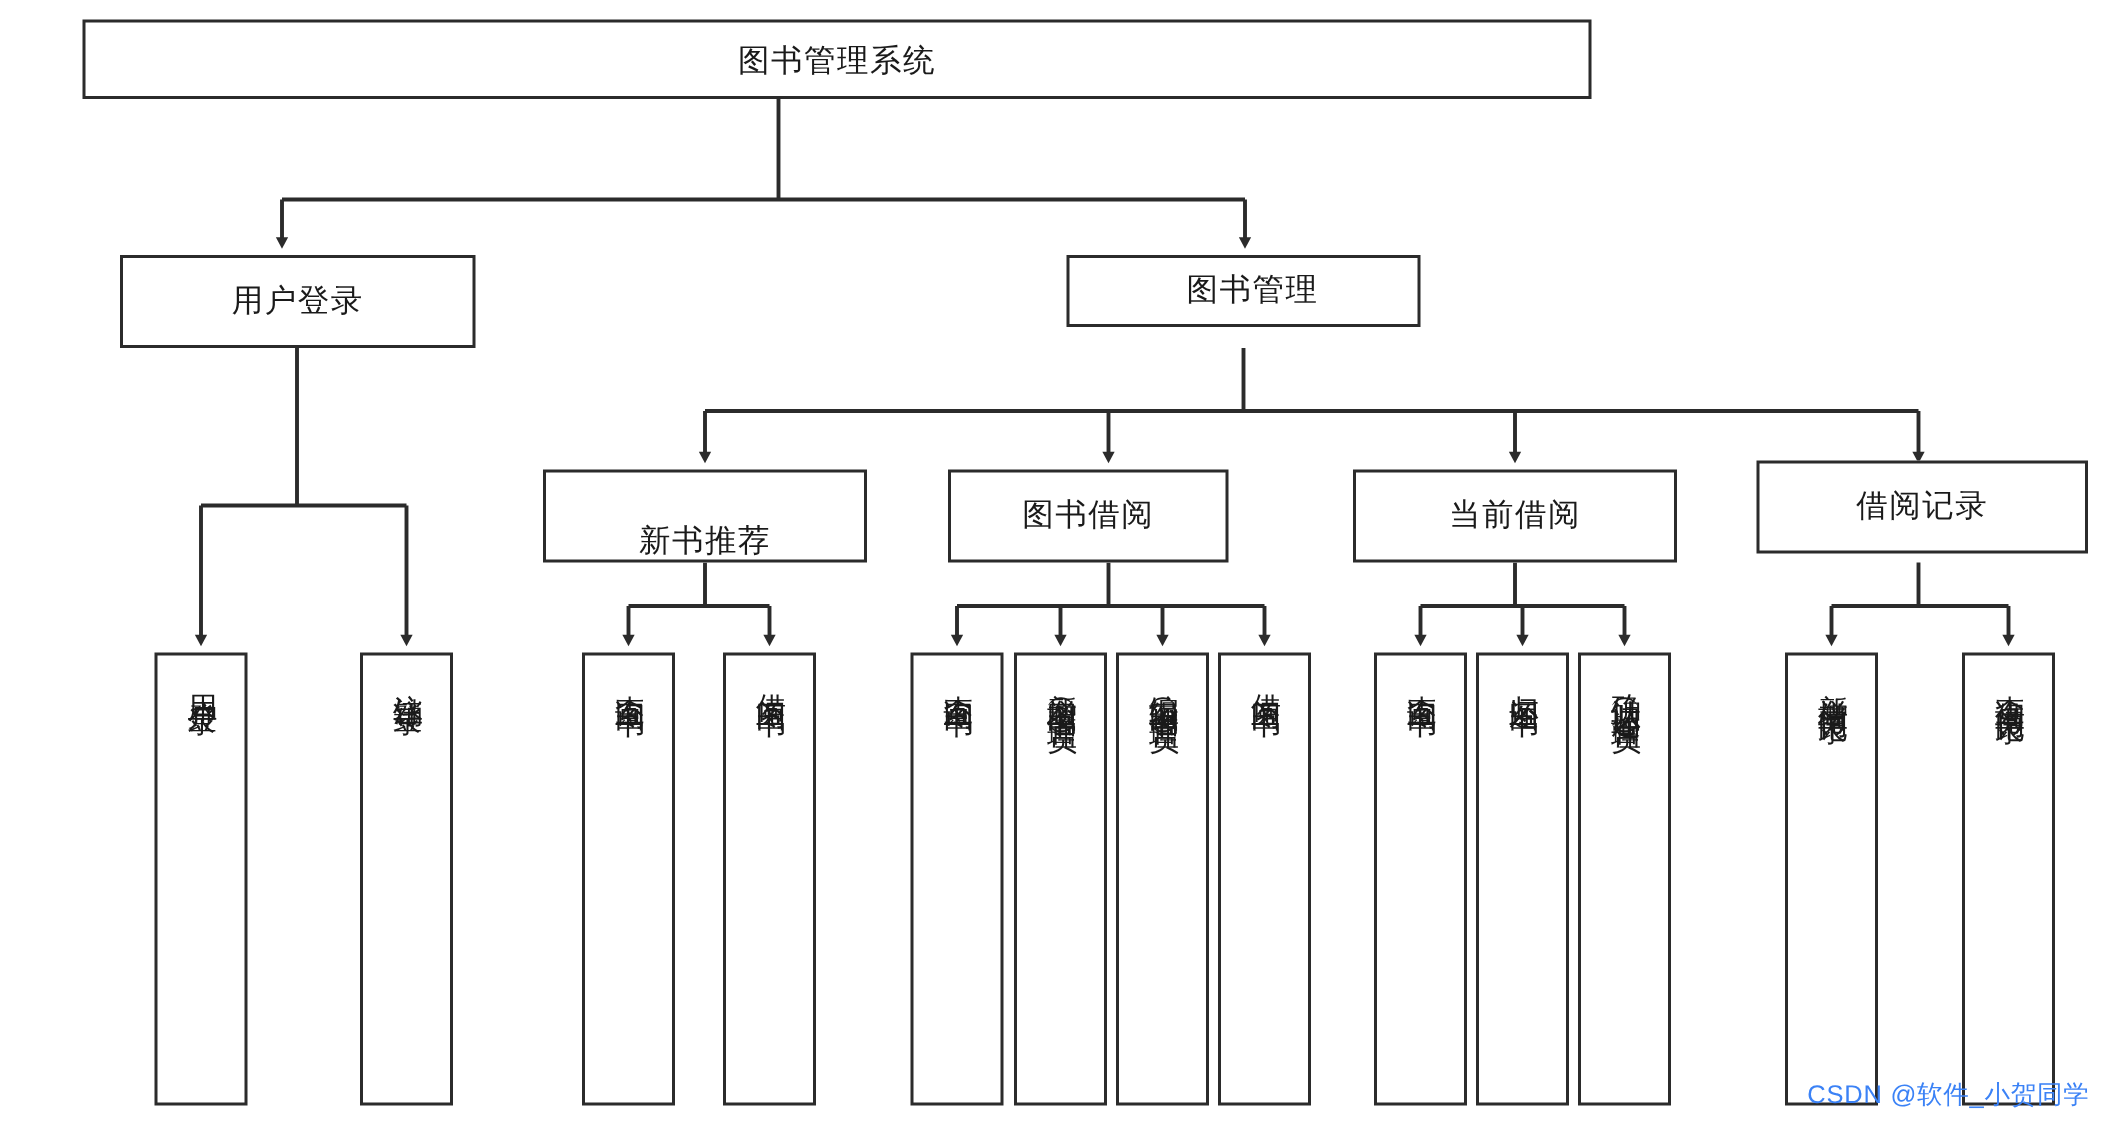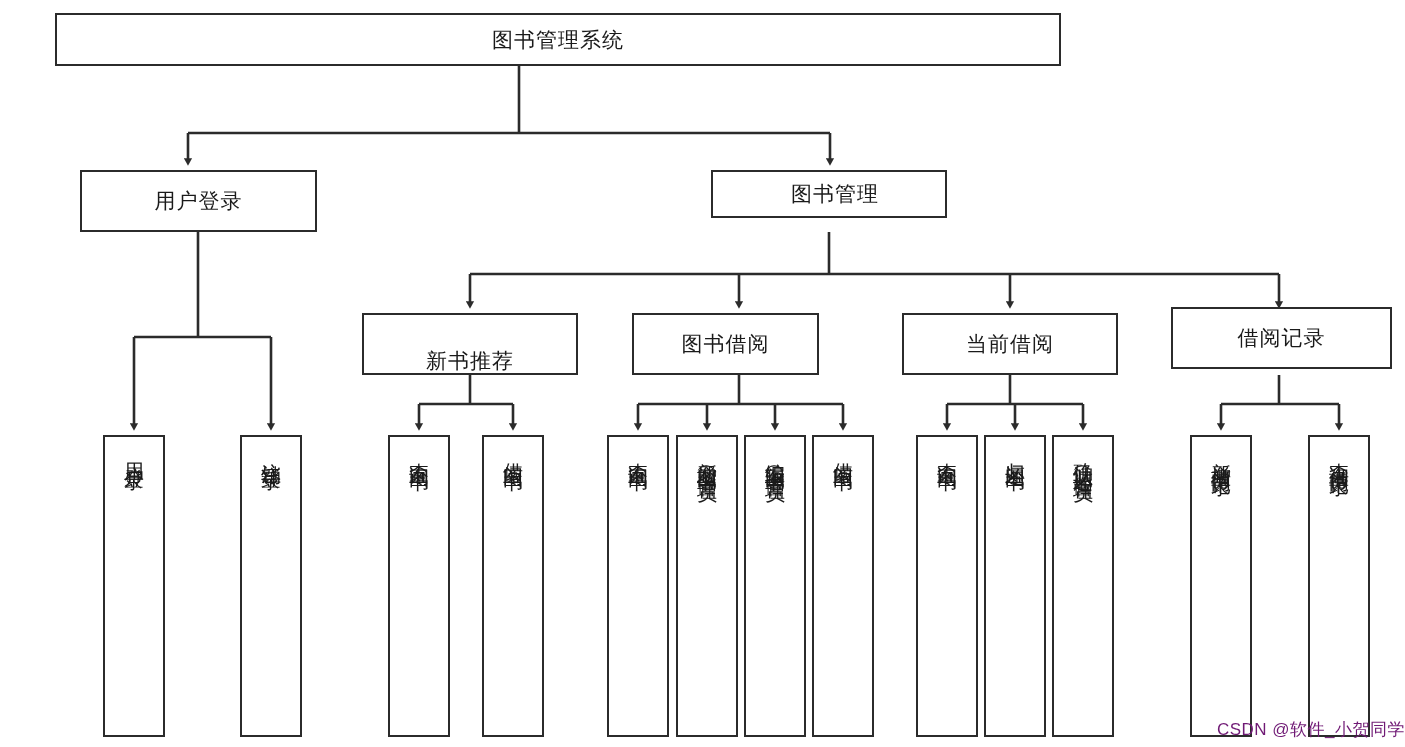--- a/index.html
+++ b/index.html
@@ -57,24 +57,24 @@
   .vtext {
     writing-mode: vertical-rl;
     text-orientation: upright;
     line-height: 1.15;
     letter-spacing: 3px;
     white-space: nowrap;
     display: block;
   }
   #watermark {
     position: absolute;
-    right: 0;
+    right: 12px;
     bottom: 6px;
     font-size: 17px;
-    color: #701a75;
+    color: #3b82f6;
     letter-spacing: 0.5px;
     white-space: nowrap;
     font-family: "Liberation Sans", "DejaVu Sans", sans-serif;
   }
 </style>
 </head>
 <body>
 
 <div id="diagram-root">
 

